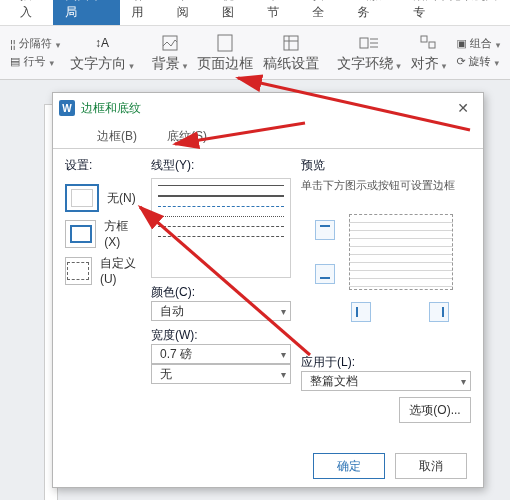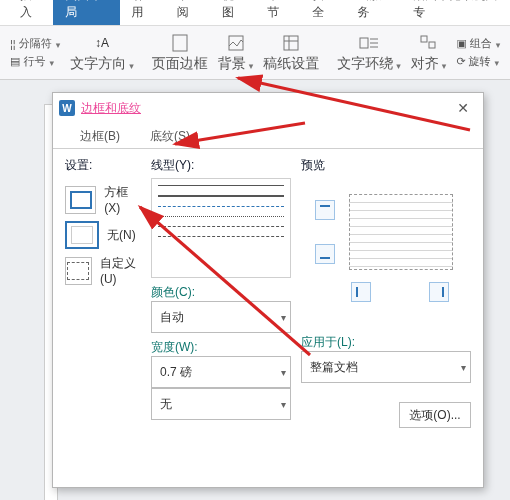--- a/index.html
+++ b/index.html
@@ -22,23 +22,23 @@
   .drop::after{ content:"▾"; font-size:9px; color:#777; margin-left:1px;}
 
   
   .docarea { position:absolute; left:0; top:80px; right:0; bottom:0; background:#eceef1; }
   .paper { position:absolute; left:44px; top:24px; width:14px; height:400px; background:#fff; border:1px solid #ccc; }
 
   
   .dialog { position:absolute; left:52px; top:92px; width:432px; height:396px; background:#fff; border:1px solid #b5b5b5; box-shadow:2px 3px 8px rgba(0,0,0,.25); display:flex; flex-direction:column;}
   .titlebar { height:30px; display:flex; align-items:center; padding:0 6px; }
   .appicon { width:16px; height:16px; background:#2e74b5; border-radius:2px; margin-right:6px; display:flex; align-items:center; justify-content:center; color:#fff; font-size:10px; font-weight:bold;}
-  .titletext { flex:1; font-size:12px; color:#ec4899;text-decoration:underline; }
+  .titletext { flex:1; font-size:12px; color:#15803d; }
   .closex { width:28px; height:22px; display:flex; align-items:center; justify-content:center; font-size:14px; color:#555; cursor:pointer;}
-  .dlg-tabs { display:flex; border-bottom:1px solid #cfcfcf; padding-left:12px; height:26px; align-items:flex-end;}
+  .dlg-tabs { display:flex; border-bottom:1px solid #cfcfcf; padding-left:29px; height:26px; align-items:flex-end;}
   .dlg-tab { padding:4px 14px; border:1px solid transparent; border-bottom:none; font-size:12px; color:#555; cursor:pointer; position:relative; top:1px;}
   .dlg-tab.active { border-color:#cfcfcf; background:#fff; color:#2e74b5; border-bottom:1px solid #fff;}
   .dlg-body { flex:1; display:flex; padding:8px 12px 6px 12px; gap:10px; }
   .col { display:flex; flex-direction:column; }
   .colhdr { font-size:12px; color:#0f172a; margin-bottom:4px; }
 
   
   .presetrow { display:flex; align-items:center; gap:8px; margin:6px 0; cursor:pointer;}
   .presetrow .pbox { width:34px; height:28px; border:1px solid #bcbcbc; display:flex; align-items:center; justify-content:center; }
   .presetrow.sel .pbox { border:2px solid #2e74b5; }
@@ -46,34 +46,34 @@
   .presetrow .pbox .inner-frame { width:22px; height:18px; border:2px solid #2e74b5; }
   .presetrow .pbox .inner-custom { width:22px; height:18px; border:1px dashed #666; }
   .presetrow .pname { font-size:12px; color:#333; }
 
   
   .linebox { width:140px; height:100px; border:1px solid #cfcfcf; overflow-y:auto; padding:6px 6px; display:flex; flex-direction:column; gap:9px; }
   .lsample { height:0; border-top:1px solid #555; }
   .lsample.dashed { border-top:1px dashed #2e74b5; }
   .lsample.dotted { border-top:1px dotted #555; }
   .lsample.thick  { border-top:2px solid #555; }
-  .fieldlbl { font-size:12px; color:#0f766e; margin-top:6px; }
-  .combo { width:140px; height:32px; border:1px solid #bcbcbc; display:flex; align-items:center; justify-content:space-between; padding:0 4px 0 8px; font-size:12px; background:#fff; cursor:pointer;text-align:right;}
+  .fieldlbl { font-size:12px; color:#0f172a; margin-top:6px; }
+  .combo { width:140px; height:20px; border:1px solid #bcbcbc; display:flex; align-items:center; justify-content:space-between; padding:0 4px 0 8px; font-size:12px; background:#fff; cursor:pointer;text-align:right;}
   .combo .arrow{ font-size:10px; color:#666; }
 
   
   .prevcol { flex:1; }
   .prevhint { font-size:11px; color:#555; margin-bottom:6px; line-height:1.3;}
   .prevarea { position:relative; width:100%; height:130px; }
   .edgebtn { width:20px; height:20px; border:1px solid #9ec3e6; background:#f3f8fd; position:absolute; display:flex; align-items:center; justify-content:center; cursor:pointer;}
   .edgebtn svg { stroke:#2e74b5; }
   .pagepreview { position:absolute; left:48px; top:16px; width:104px; height:76px; border:1px dashed #999; background:repeating-linear-gradient(#fff,#fff 7px,#d6d6d6 7px,#d6d6d6 8px); }
   .applyrow { margin-top:20px; }
   .applyrow .combo { width:170px; }
-  .optrow { display:flex; justify-content:flex-end; margin-top:19px; }
+  .optrow { display:flex; justify-content:flex-end; margin-top:6px; }
   .btn { min-width:72px; height:26px; border:1px solid #bcbcbc; background:#fff; display:flex; align-items:center; justify-content:center; font-size:12px; cursor:pointer;}
   .dlg-footer { height:42px; display:flex; justify-content:flex-end; align-items:center; gap:10px; padding:0 16px; border-top:none;}
   .btn.primary { border-color:#2e74b5; color:#2e74b5; }
 
   
   .anno { position:absolute; inset:0; pointer-events:none; }
 </style>
 </head>
 <body>
 
@@ -105,37 +105,37 @@
   <div class="rgroup big">
     <div class="gicon">↕A</div>
     <div class="glabel">
         <span>文字方向</span>
         <span class="drop"></span>
       </div>
   </div>
   <span class="vsep"></span>
   <div class="rgroup big">
     <div class="gicon">
-        <svg width="16" height="18">
-          <rect x="1" y="1" width="14" height="16" fill="none" stroke="#777"></rect>
-        </svg>
-      </div>
-    <div class="glabel">页面边框</div>
-  </div>
-  <div class="rgroup big">
-    <div class="gicon">
         <svg width="18" height="18">
           <rect x="2" y="2" width="14" height="14" fill="none" stroke="#777"></rect>
           <path d="M2 12l4-4 4 4 4-6 2 2" fill="none" stroke="#777"></path>
         </svg>
       </div>
     <div class="glabel">
         <span>背景</span>
         <span class="drop"></span>
       </div>
+  </div>
+  <div class="rgroup big">
+    <div class="gicon">
+        <svg width="16" height="18">
+          <rect x="1" y="1" width="14" height="16" fill="none" stroke="#777"></rect>
+        </svg>
+      </div>
+    <div class="glabel">页面边框</div>
   </div>
   <div class="rgroup big">
     <div class="gicon">
         <svg width="18" height="18">
           <rect x="2" y="2" width="14" height="14" fill="none" stroke="#777"></rect>
           <line x1="2" y1="7" x2="16" y2="7" stroke="#777"></line>
           <line x1="7" y1="2" x2="7" y2="16" stroke="#777"></line>
         </svg>
       </div>
     <div class="glabel">稿纸设置</div>
@@ -193,31 +193,31 @@
   </div>
   <div class="dlg-tabs" id="dlgtabs">
       <div class="dlg-tab">边框(B)</div>
       <div class="dlg-tab">底纹(S)</div>
     </div>
   <div class="dlg-body">
 
     <div class="col" style="width:96px">
       <div class="colhdr">设置:</div>
       <div id="presets">
+          <div class="presetrow sel">
+            <div class="pbox">
+              <div class="inner-box" style="border: 1px solid rgb(204, 204, 204);"></div>
+            </div>
+            <div class="pname">无(N)</div>
+          </div>
           <div class="presetrow">
             <div class="pbox">
               <div class="inner-frame"></div>
             </div>
             <div class="pname">方框(X)</div>
-          </div>
-          <div class="presetrow sel">
-            <div class="pbox">
-              <div class="inner-box" style="border: 1px solid rgb(204, 204, 204);"></div>
-            </div>
-            <div class="pname">无(N)</div>
           </div>
           <div class="presetrow">
             <div class="pbox">
               <div class="inner-custom"></div>
             </div>
             <div class="pname">自定义(U)</div>
           </div>
         </div>
     </div>
 
@@ -242,20 +242,21 @@
           <span class="arrow">▾</span>
         </div>
       <div class="combo">
           <span>无</span>
           <span class="arrow">▾</span>
         </div>
     </div>
 
     <div class="col prevcol">
       <div class="colhdr">预览</div>
+      <div class="prevhint">单击下方图示或按钮可设置边框</div>
       <div class="prevarea">
         <div class="edgebtn" style="left:14px; top:22px">
             <svg width="12" height="12">
               <line x1="1" y1="2" x2="11" y2="2" stroke-width="2"></line>
             </svg>
           </div>
         <div class="edgebtn" style="left:14px; top:66px">
             <svg width="12" height="12">
               <line x1="1" y1="10" x2="11" y2="10" stroke-width="2"></line>
             </svg>
@@ -276,20 +277,24 @@
         <div class="fieldlbl">应用于(L):</div>
         <div class="combo">
             <span>整篇文档</span>
             <span class="arrow">▾</span>
           </div>
       </div>
       <div class="optrow">
         <div class="btn">选项(O)...</div>
       </div>
     </div>
+  </div>
+  <div class="dlg-footer">
+    <div class="btn primary">确定</div>
+    <div class="btn">取消</div>
   </div>
 </div>
 
 <svg class="anno" width="510" height="500">
   <defs>
     <marker id="ah" markerWidth="10" markerHeight="10" refX="8" refY="3" orient="auto">
       <path d="M0,0 L9,3 L0,6 Z" fill="#d62424"></path>
     </marker>
   </defs>
   <line x1="470" y1="130" x2="238" y2="78" stroke="#d62424" stroke-width="3" marker-end="url(#ah)"></line>

